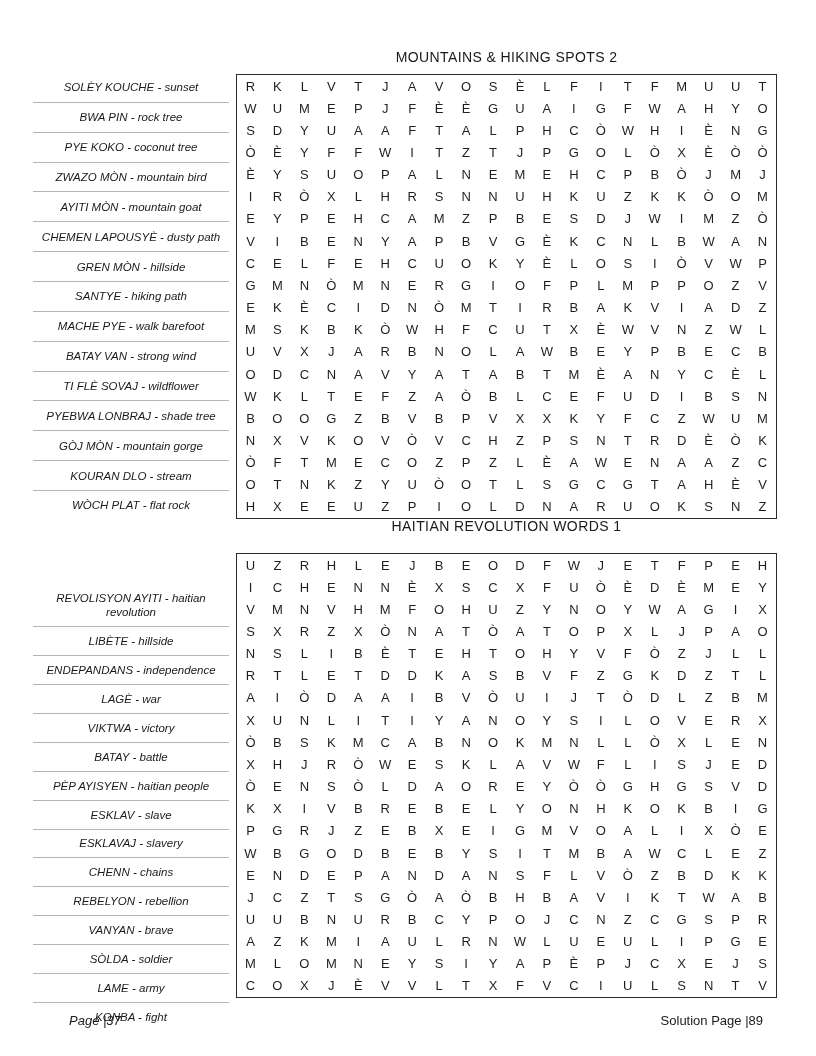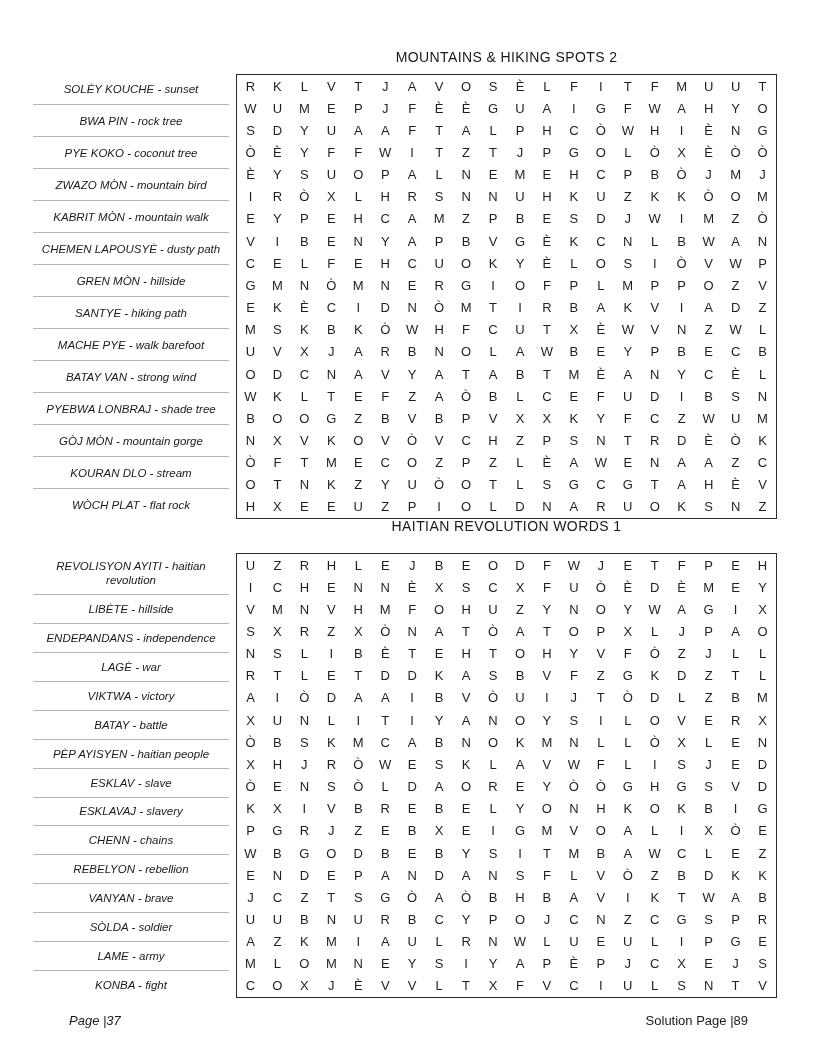--- a/index.html
+++ b/index.html
@@ -56,21 +56,21 @@
   .word-list {
     position: absolute;
     left: 33px;
     width: 196px;
     height: 447px;
     display: flex;
     flex-direction: column;
     font-style: italic;
   }
   #list-1 { top: 73px; }
-  #list-2 { top: 552px; justify-content: space-between; }
+  #list-2 { top: 584px; justify-content: space-between; }
 
   .word-item {
     flex: 1 1 auto;
     display: flex;
     align-items: center;
     justify-content: center;
     text-align: center;
     font-size: 11.5px;
     line-height: 14px;
     padding: 3px 2px;
@@ -79,38 +79,39 @@
   }
   .word-item:last-child { border-bottom: none; }
 
   .footer-text {
     position: absolute;
     top: 1013px;
     font-size: 13px;
     color: #1a1a1a;
   }
   #footer-left { left: 69px; font-style: italic; }
-  #footer-right { right: 68px; }
+  #footer-right { right: 53px; }
 </style>
 </head>
 <body>
 
 <div class="puzzle-title" id="title-1">MOUNTAINS &amp; HIKING SPOTS 2</div>
 
 <div class="word-list" id="list-1">
     <div class="word-item">SOLÈY KOUCHE - sunset</div>
     <div class="word-item">BWA PIN - rock tree</div>
     <div class="word-item">PYE KOKO - coconut tree</div>
     <div class="word-item">ZWAZO MÒN - mountain bird</div>
-    <div class="word-item">KABRIT MÒN - mountain walk</div>
+    <div class="word-item">AYITI MÒN - mountain goat</div>
     <div class="word-item">CHEMEN LAPOUSYÈ - dusty path</div>
     <div class="word-item">GREN MÒN - hillside</div>
     <div class="word-item">SANTYE - hiking path</div>
     <div class="word-item">MACHE PYE - walk barefoot</div>
     <div class="word-item">BATAY VAN - strong wind</div>
+    <div class="word-item">TI FLÈ SOVAJ - wildflower</div>
     <div class="word-item">PYEBWA LONBRAJ - shade tree</div>
     <div class="word-item">GÒJ MÒN - mountain gorge</div>
     <div class="word-item">KOURAN DLO - stream</div>
     <div class="word-item">WÒCH PLAT - flat rock</div>
   </div>
 
 <div class="grid-box" id="grid-1">
     <div class="cell">R</div>
     <div class="cell">K</div>
     <div class="cell">L</div>

